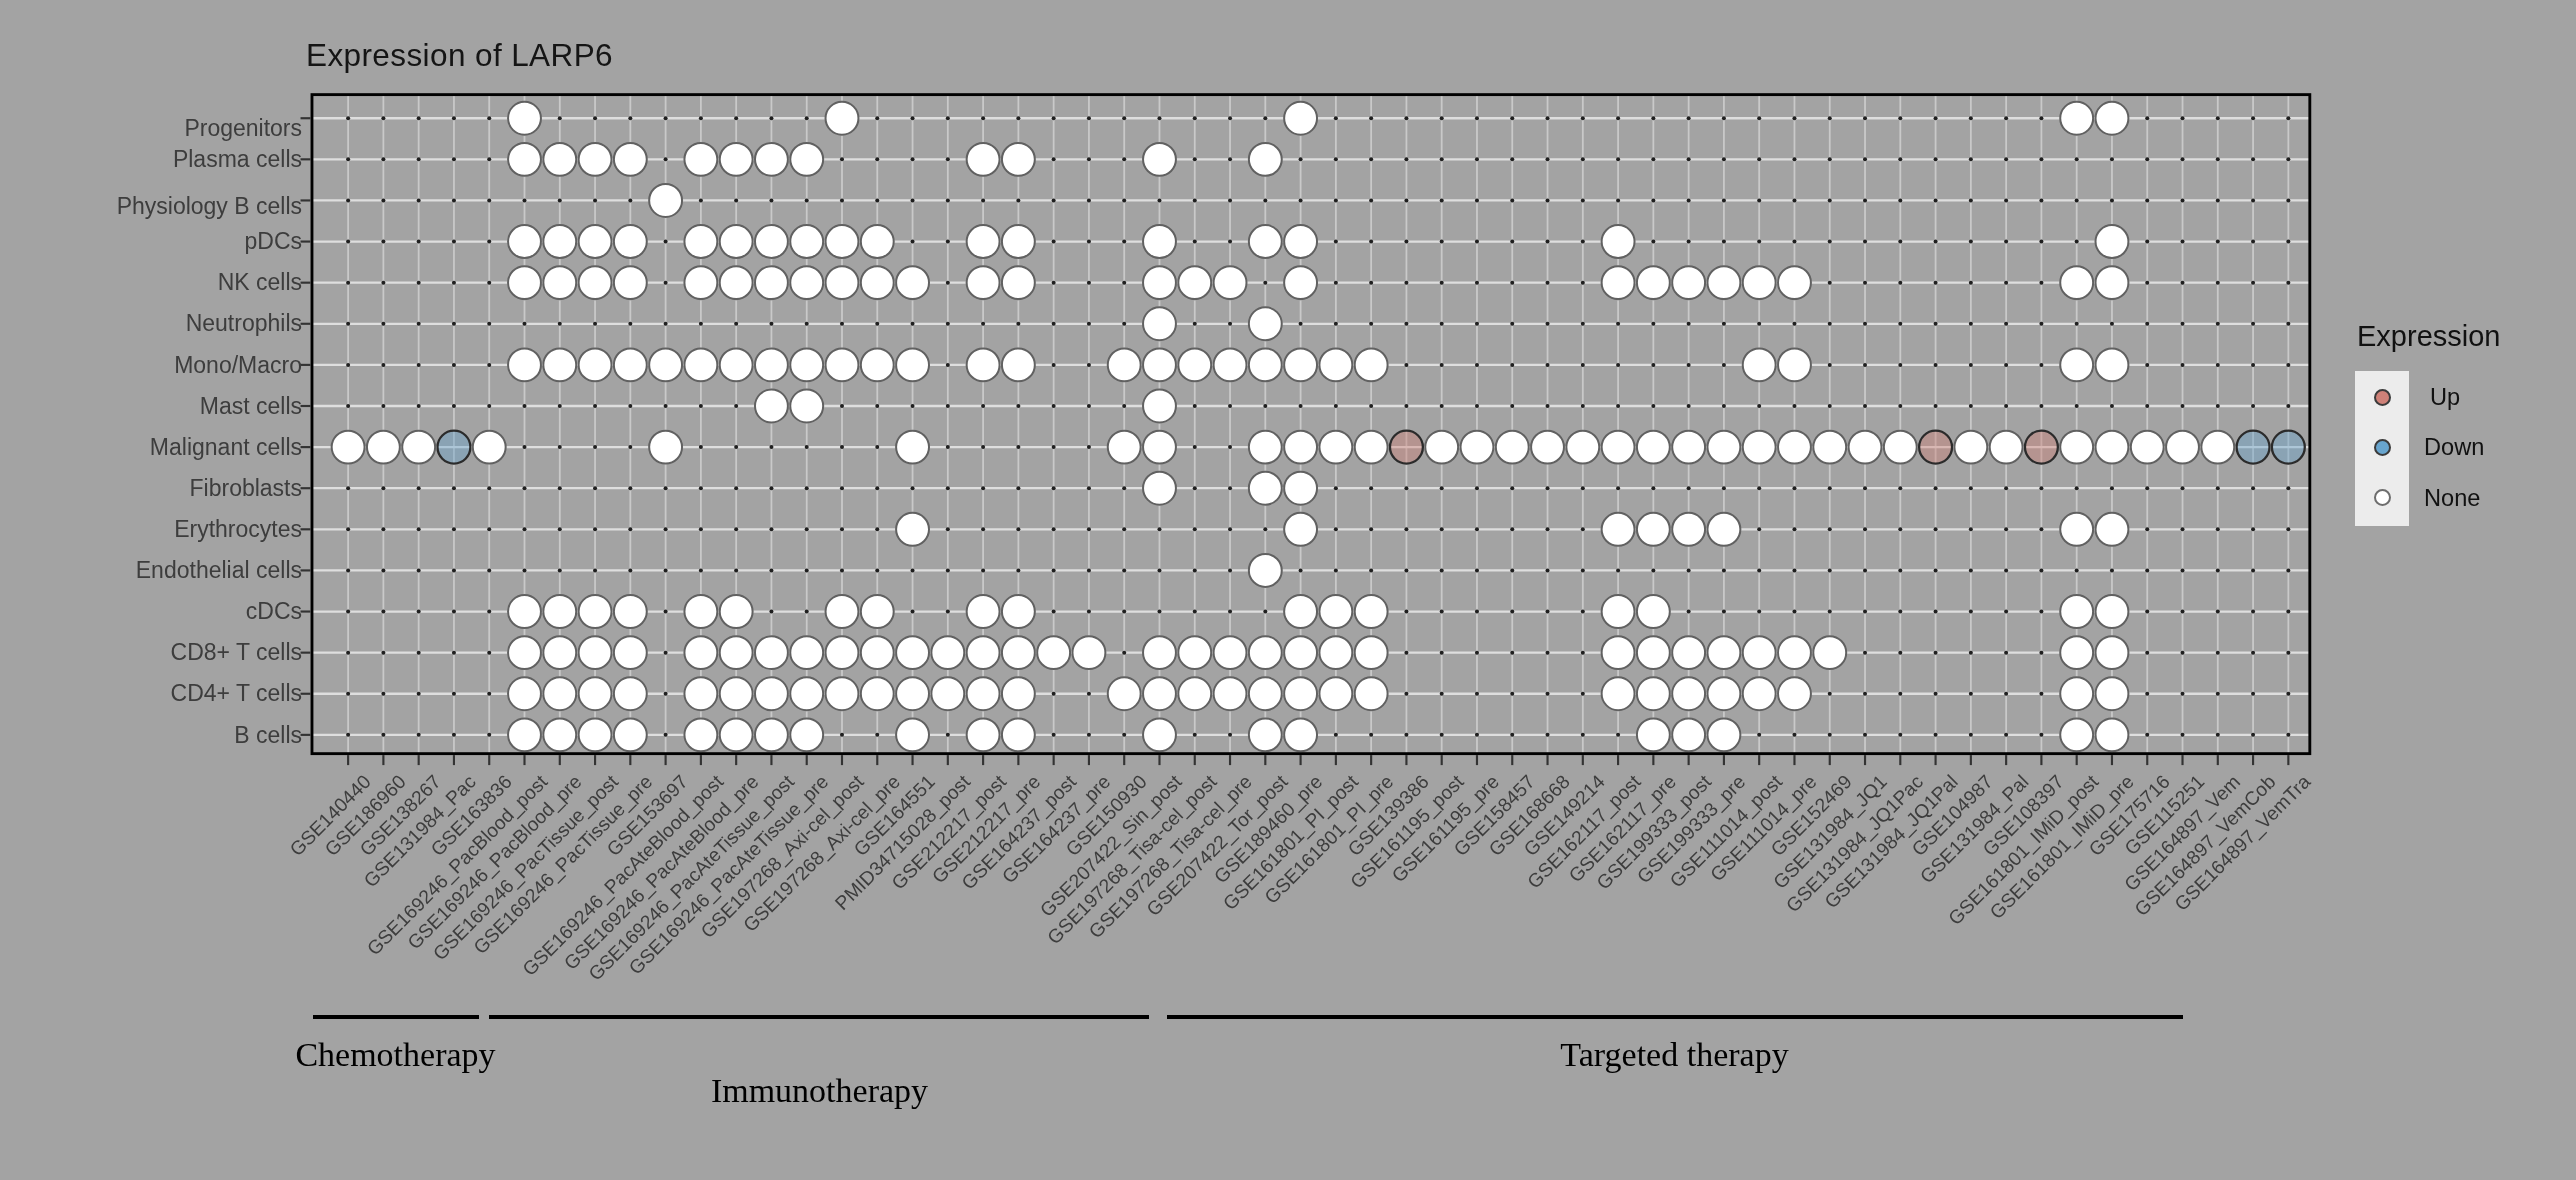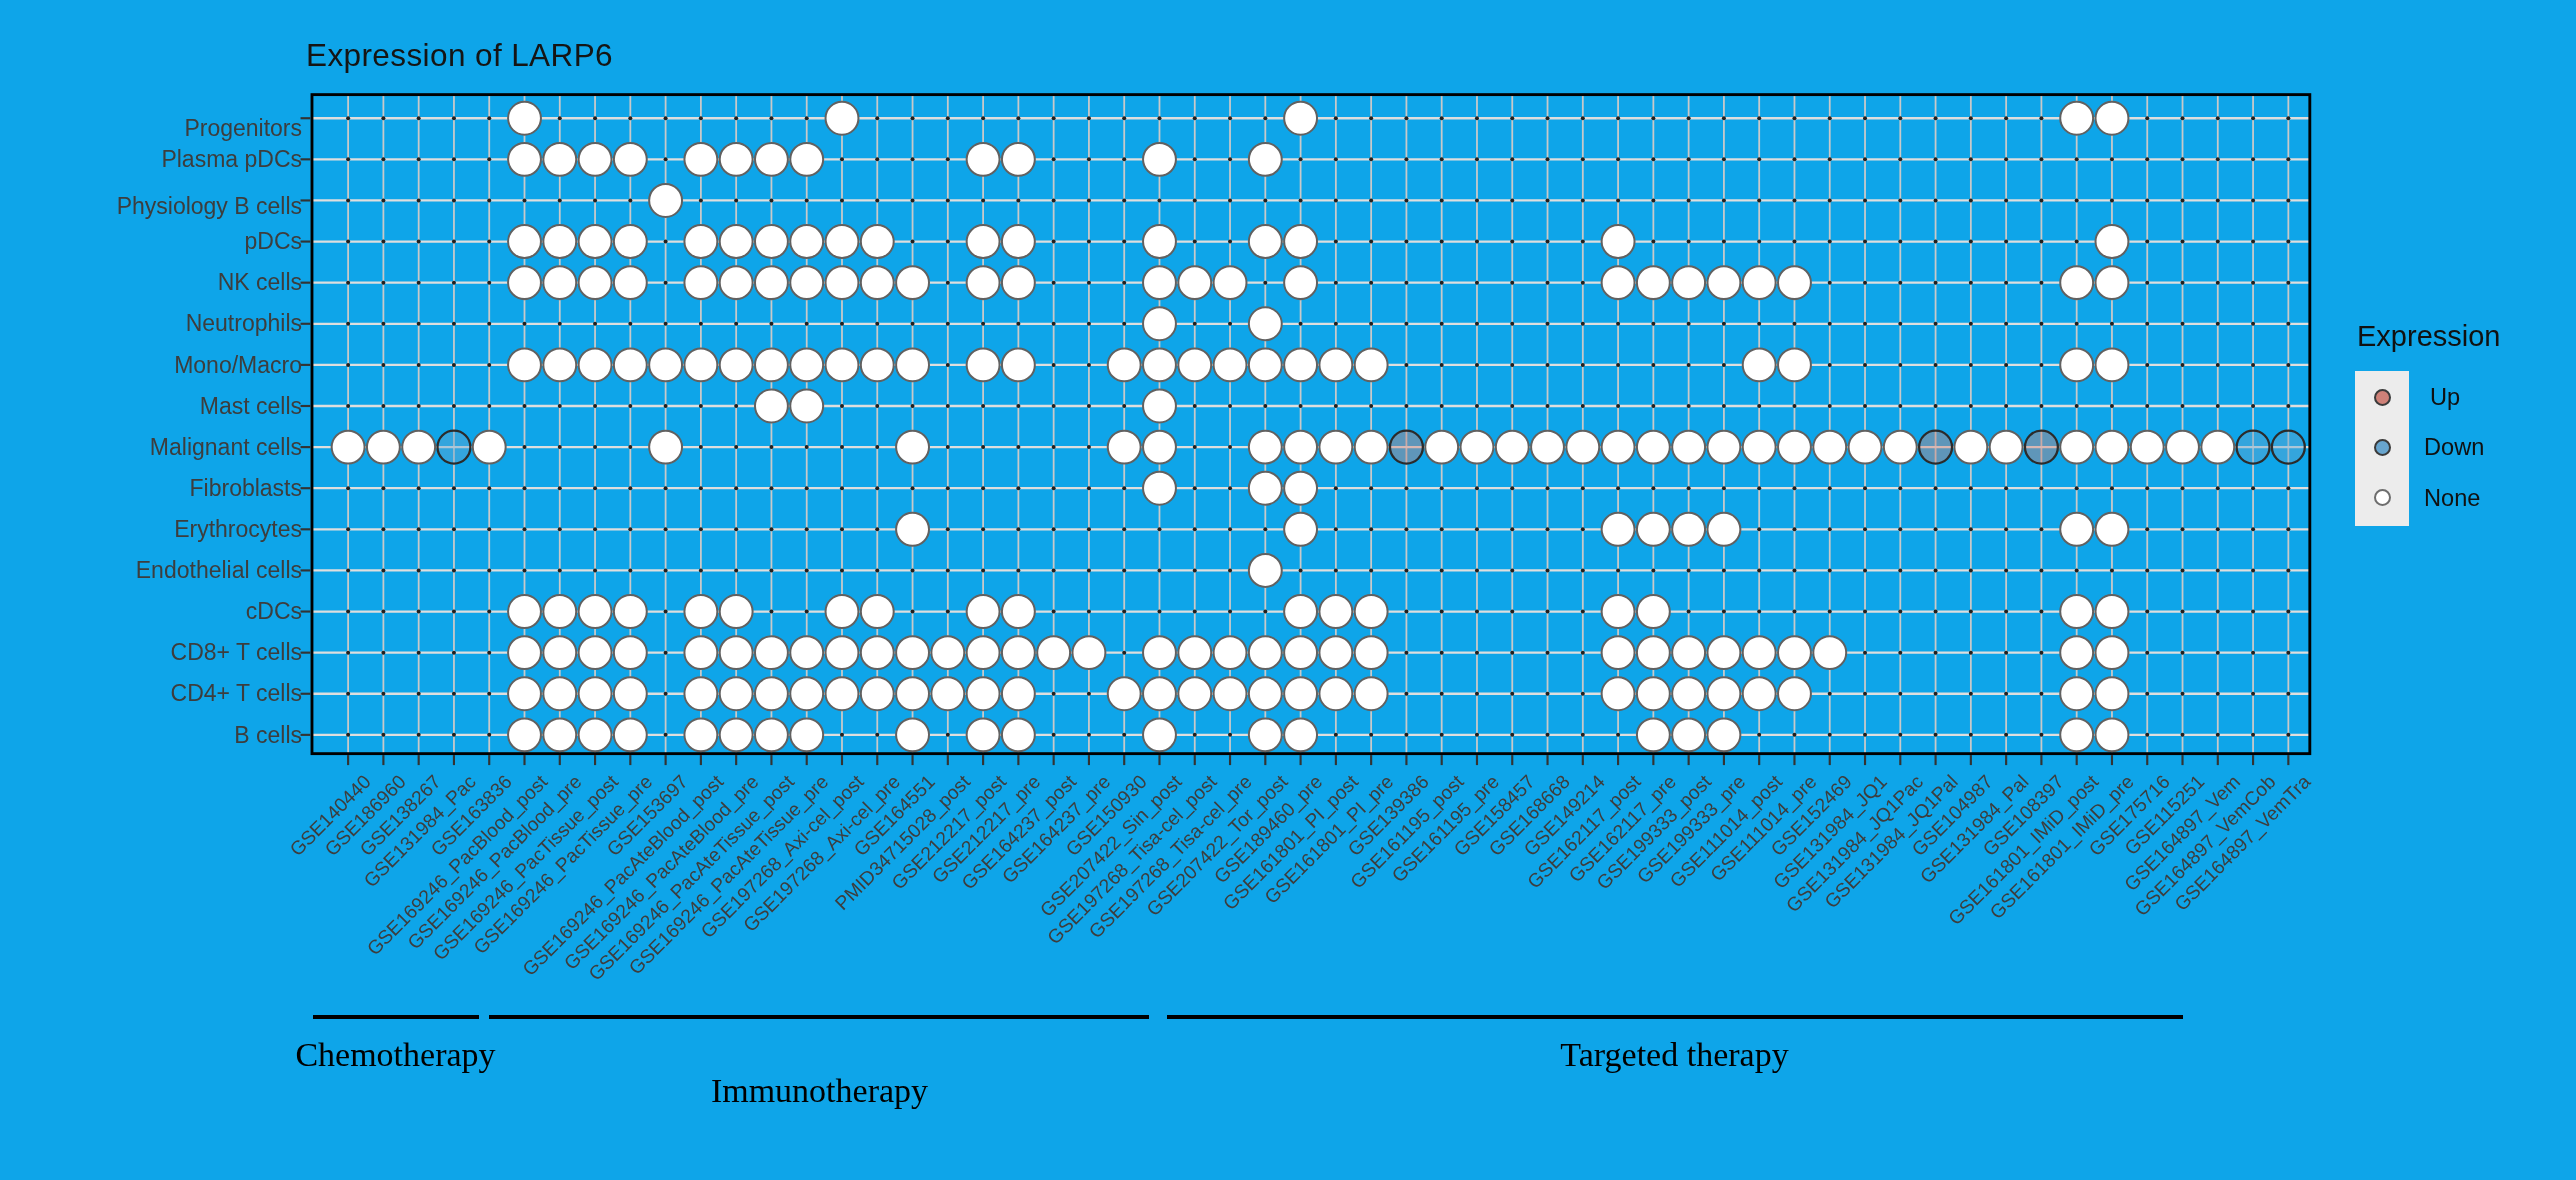--- a/index.html
+++ b/index.html
@@ -1,16 +1,16 @@
 <!DOCTYPE html>
 <html style="font-size:11.4px"><head>
 <meta charset="utf-8">
 <style>
   html,body{margin:0;padding:0;background:#fff;}
-  #app{position:relative;width:2576px;height:1181px;background:#0ea5e9;overflow:hidden;
+  #app{position:relative;width:2576px;height:1181px;background:#a3a3a3;overflow:hidden;
        font-family:"Liberation Sans","DejaVu Sans",sans-serif;}
   #page-title{position:absolute;left:306px;top:37px;font-size:31.5px;color:#151515;letter-spacing:0.4px;}
   #panel-svg{position:absolute;left:0;top:0;width:2576px;height:1181px;}
   .ylab{position:absolute;right:2274px;height:24px;line-height:24px;font-size:23px;color:#3d3d3d;white-space:nowrap;text-align:right;}
   .xlab{position:absolute;font-size:19.3px;color:#3d3d3d;white-space:nowrap;transform:rotate(-45deg);transform-origin:100% 0%;text-align:right;}
   #legend{position:absolute;left:2347px;top:319px;width:229px;height:229px;}
   #legend-title{position:absolute;left:10px;top:1.4px;font-size:29px;color:#111;}
   #legend-strip{position:absolute;left:7.9px;top:52px;width:54px;height:155px;background:#ececec;}
   .lg-swatch{position:absolute;width:13px;height:13px;border-radius:50%;}
   .lg-label{position:absolute;left:77px;height:29px;line-height:29px;font-size:23.6px;color:#111;}
@@ -1063,21 +1063,21 @@
       <line x1="420" x2="434" y1="739.5" y2="739.5" stroke="#333" stroke-width="3"></line>
       <line x1="420" x2="434" y1="796.95" y2="796.95" stroke="#333" stroke-width="3"></line>
       <line x1="420" x2="434" y1="854.4000000000001" y2="854.4000000000001" stroke="#333" stroke-width="3"></line>
       <line x1="420" x2="434" y1="911.85" y2="911.85" stroke="#333" stroke-width="3"></line>
       <line x1="420" x2="434" y1="969.3000000000001" y2="969.3000000000001" stroke="#333" stroke-width="3"></line>
       <line x1="420" x2="434" y1="1026.75" y2="1026.75" stroke="#333" stroke-width="3"></line>
     </svg>
 
   <div id="ylabels">
       <span class="ylab" style="top: 116px; text-align: right;">Progenitors</span>
-      <span class="ylab" style="top: 147px;">Plasma pDCs</span>
+      <span class="ylab" style="top: 147px;">Plasma cells</span>
       <span class="ylab" style="top: 194px;">Physiology B cells</span>
       <span class="ylab" style="top: 229px; margin-left: 36px;">pDCs</span>
       <span class="ylab" style="top: 270px;">NK cells</span>
       <span class="ylab" style="top: 311px;">Neutrophils</span>
       <span class="ylab" style="top: 353px;">Mono/Macro</span>
       <span class="ylab" style="top: 394px;">Mast cells</span>
       <span class="ylab" style="top: 435px;">Malignant cells</span>
       <span class="ylab" style="top: 476px;">Fibroblasts</span>
       <span class="ylab" style="top: 517px;">Erythrocytes</span>
       <span class="ylab" style="top: 558px;">Endothelial cells</span>

